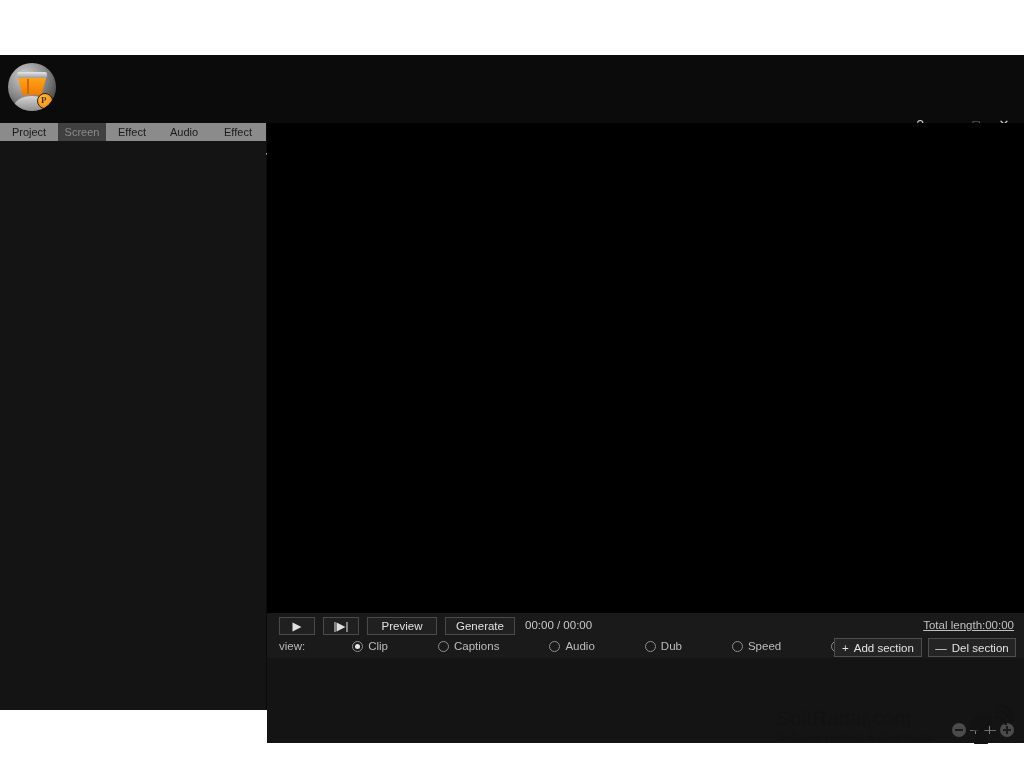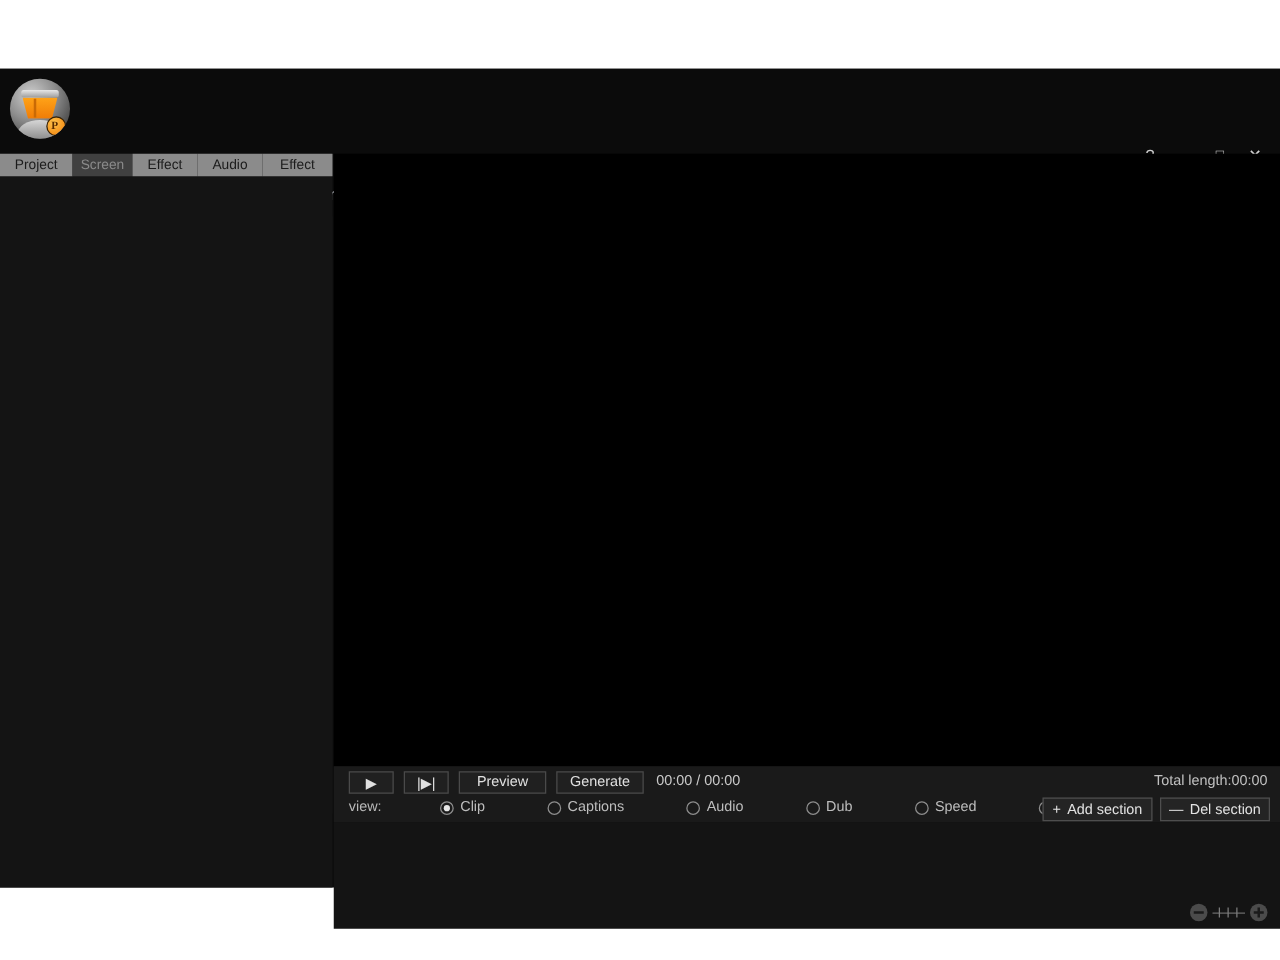--- a/index.html
+++ b/index.html
@@ -165,21 +165,21 @@
   .tbtn {
     position:absolute; background:#202020; border:1px solid #4a4a4a; box-sizing:border-box;
     display:flex; align-items:center; justify-content:center; cursor:pointer;
     color:#e0e0e0; font-size:11.5px; height:18px;
   }
   #btn-play { left:12px; top:4px; width:36px; }
   #btn-step { left:56px; top:4px; width:36px; }
   #btn-preview { left:100px; top:4px; width:70px; }
   #btn-generate { left:178px; top:4px; width:70px; }
   #time-display { position:absolute; left:258px; top:6px; font-size:11.5px; color:#c9c9c9; }
-  #total-length { position:absolute; right:10px; top:6px; font-size:11.5px; color:#c0c0c0; }
+  #total-length { position:absolute; right:10px; top:6px; font-size:11.5px; color:#c0c0c0;text-decoration:underline; }
 
   #viewrow { position:absolute; left:12px; top:27px; display:flex; align-items:center; font-size:11.5px; color:#b9b9b9; }
   #viewrow .vlabel { margin-right:7px; }
   .radio-item { display:flex; align-items:center; margin-right:10px; cursor:pointer;padding-left:40px; }
   .radio {
     width:11px; height:11px; border-radius:50%; border:1px solid #8e8e8e; box-sizing:border-box;
     margin-right:5px; position:relative; background:#1a1a1a;
   }
   .radio.checked::after {
     content:""; position:absolute; left:2px; top:2px; width:5px; height:5px; border-radius:50%; background:#e6e6e6;
@@ -418,14 +418,25 @@
         </span>
         <span class="zbtn">
             <span class="bar"></span>
             <span class="bar v"></span>
           </span>
       </div>
     </div>
 
   </div>
 
+  <div id="watermark">
+    <div id="wm-title">SoftRadar.com</div>
+    <div id="wm-sub">Software reviews &amp; downloads</div>
+    <svg id="wm-dish" viewBox="0 0 50 44">
+      <path d="M10 40 L24 40 L17.5 16 Z" fill="#121212"></path>
+      <ellipse cx="17" cy="18" rx="12" ry="7" transform="rotate(-32 17 18)" fill="#121212"></ellipse>
+      <path d="M30 14 C36 12, 41 15, 42 21" fill="none" stroke="#121212" stroke-width="2.4"></path>
+      <path d="M31 8 C39 6, 46 11, 47 20" fill="none" stroke="#121212" stroke-width="2.4"></path>
+      <path d="M32 2 C43 1, 50 8, 50 19" fill="none" stroke="#121212" stroke-width="2.4"></path>
+    </svg>
+  </div>
 
 </div>
 
 </body></html>

